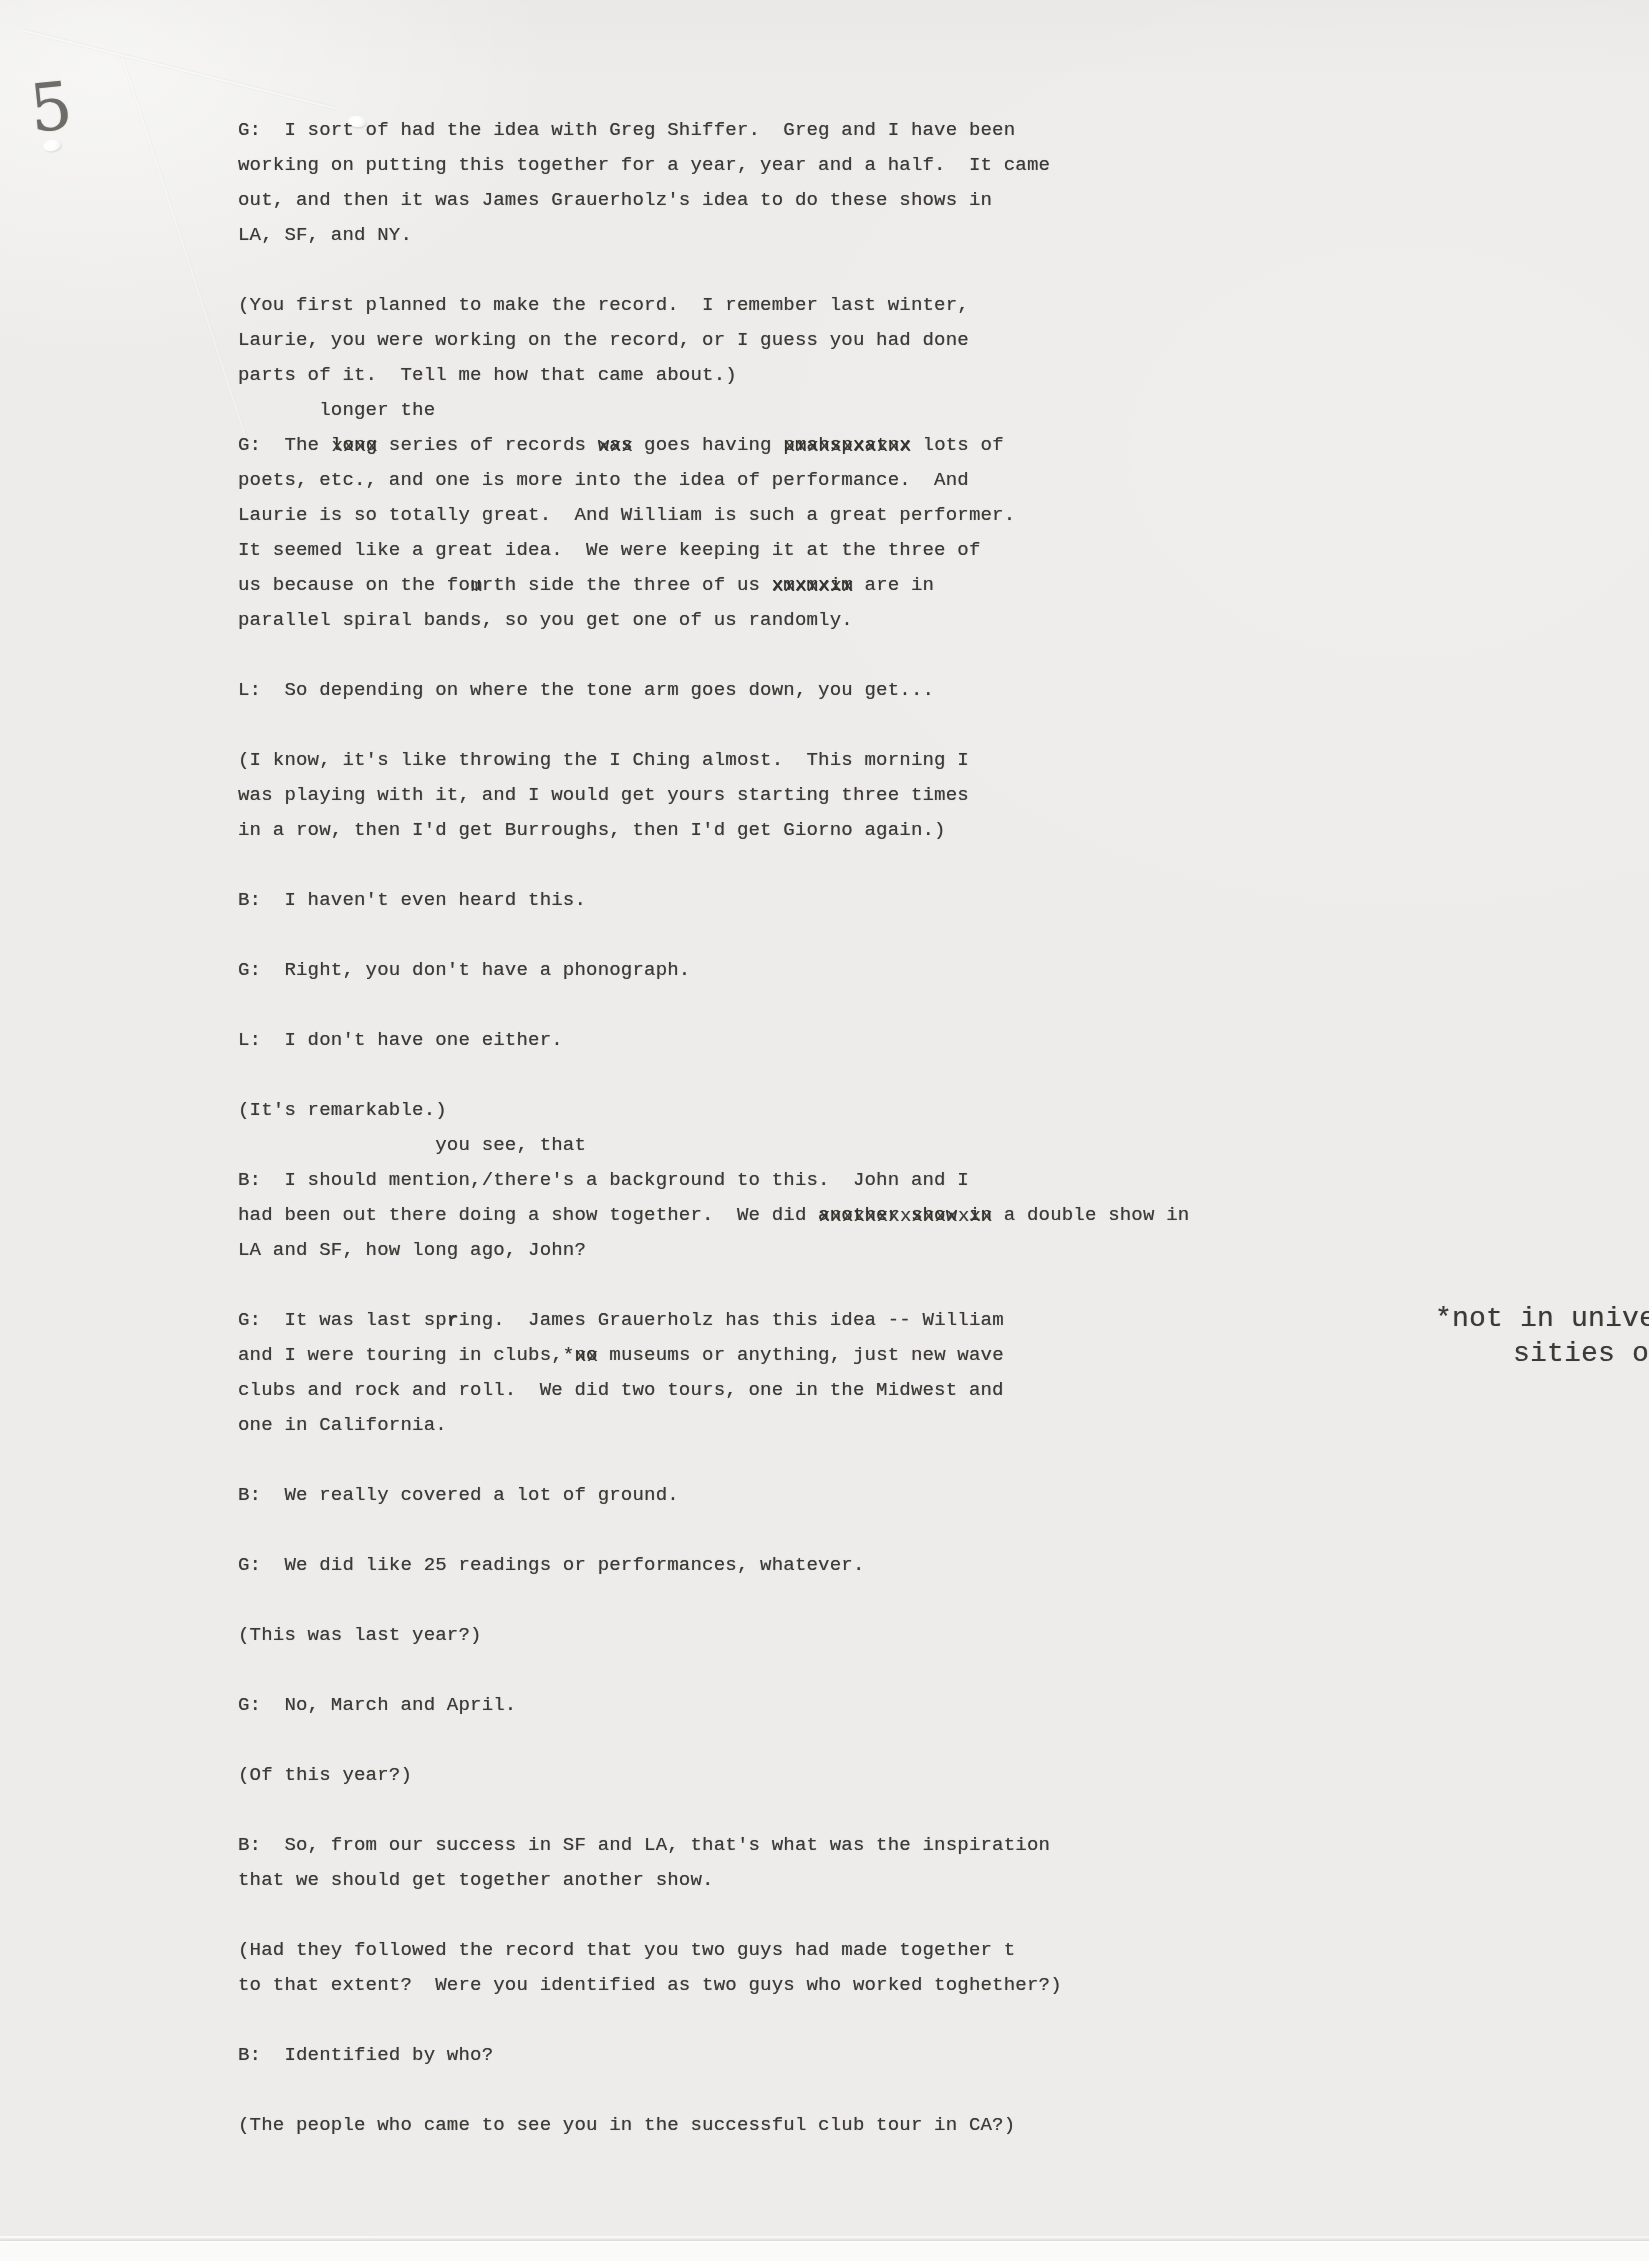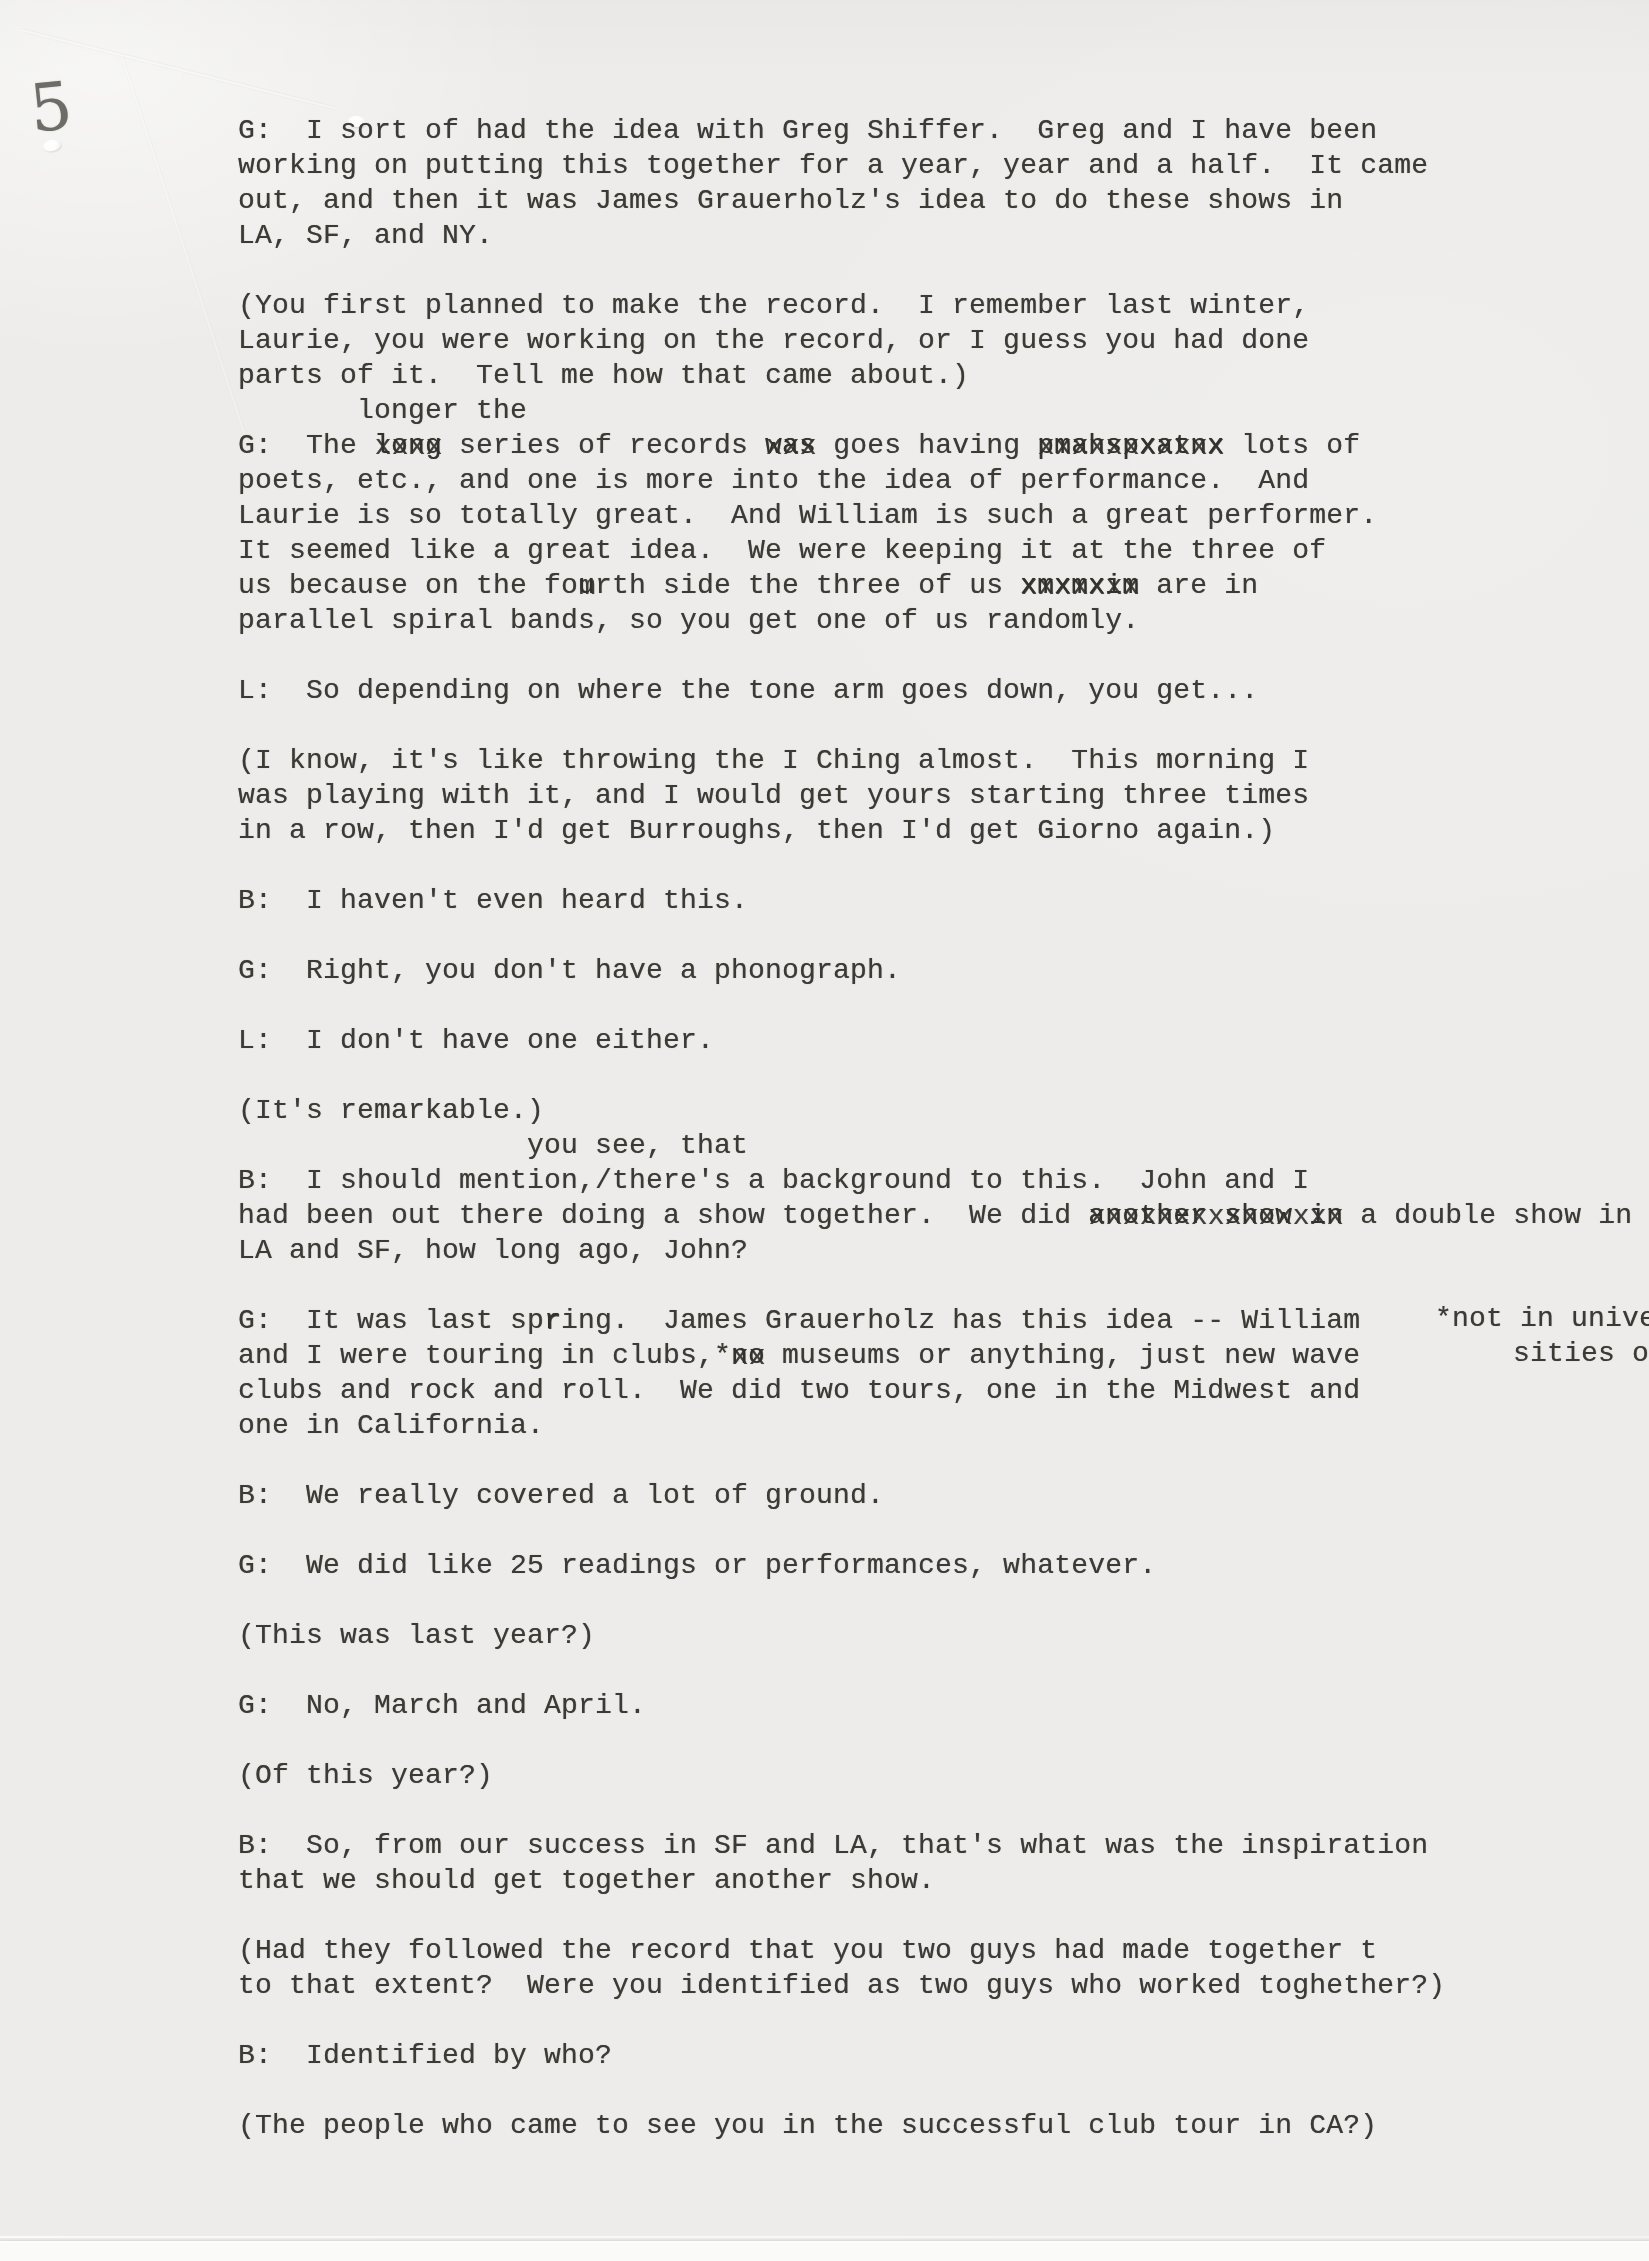--- a/index.html
+++ b/index.html
@@ -9,21 +9,21 @@
     background:#edecea;
     background-image:
       radial-gradient(760px 484px at 6% 3%, rgba(255,255,255,0.55), rgba(255,255,255,0) 60%),
       radial-gradient(1106px 829px at 85% 20%, rgba(255,255,255,0.12), rgba(255,255,255,0) 70%),
       linear-gradient(to bottom, rgba(0,0,0,0.015), rgba(0,0,0,0) 83px);
     overflow:hidden;
     font-family:"Liberation Mono", monospace;
   }
   .typed{
     position:absolute;left:238px;top:113px;right:4px;
-    font-size:28px;line-height:35px;letter-spacing:0.2px;
+    font-size:19px;line-height:35px;letter-spacing:0.2px;
     color:#3c3a35;white-space:pre;
     text-shadow:0 0 0.7px rgba(45,42,38,0.5), 0.4px 0.3px 0 rgba(45,42,38,0.16);
   }
   .line{min-height:35px;}
   .strike{position:relative;display:inline-block;color:#34322d;}
   .strike::after{
     content:attr(data-over);
     position:absolute;left:0.6px;top:0.8px;
     color:inherit;opacity:0.92;
   }

